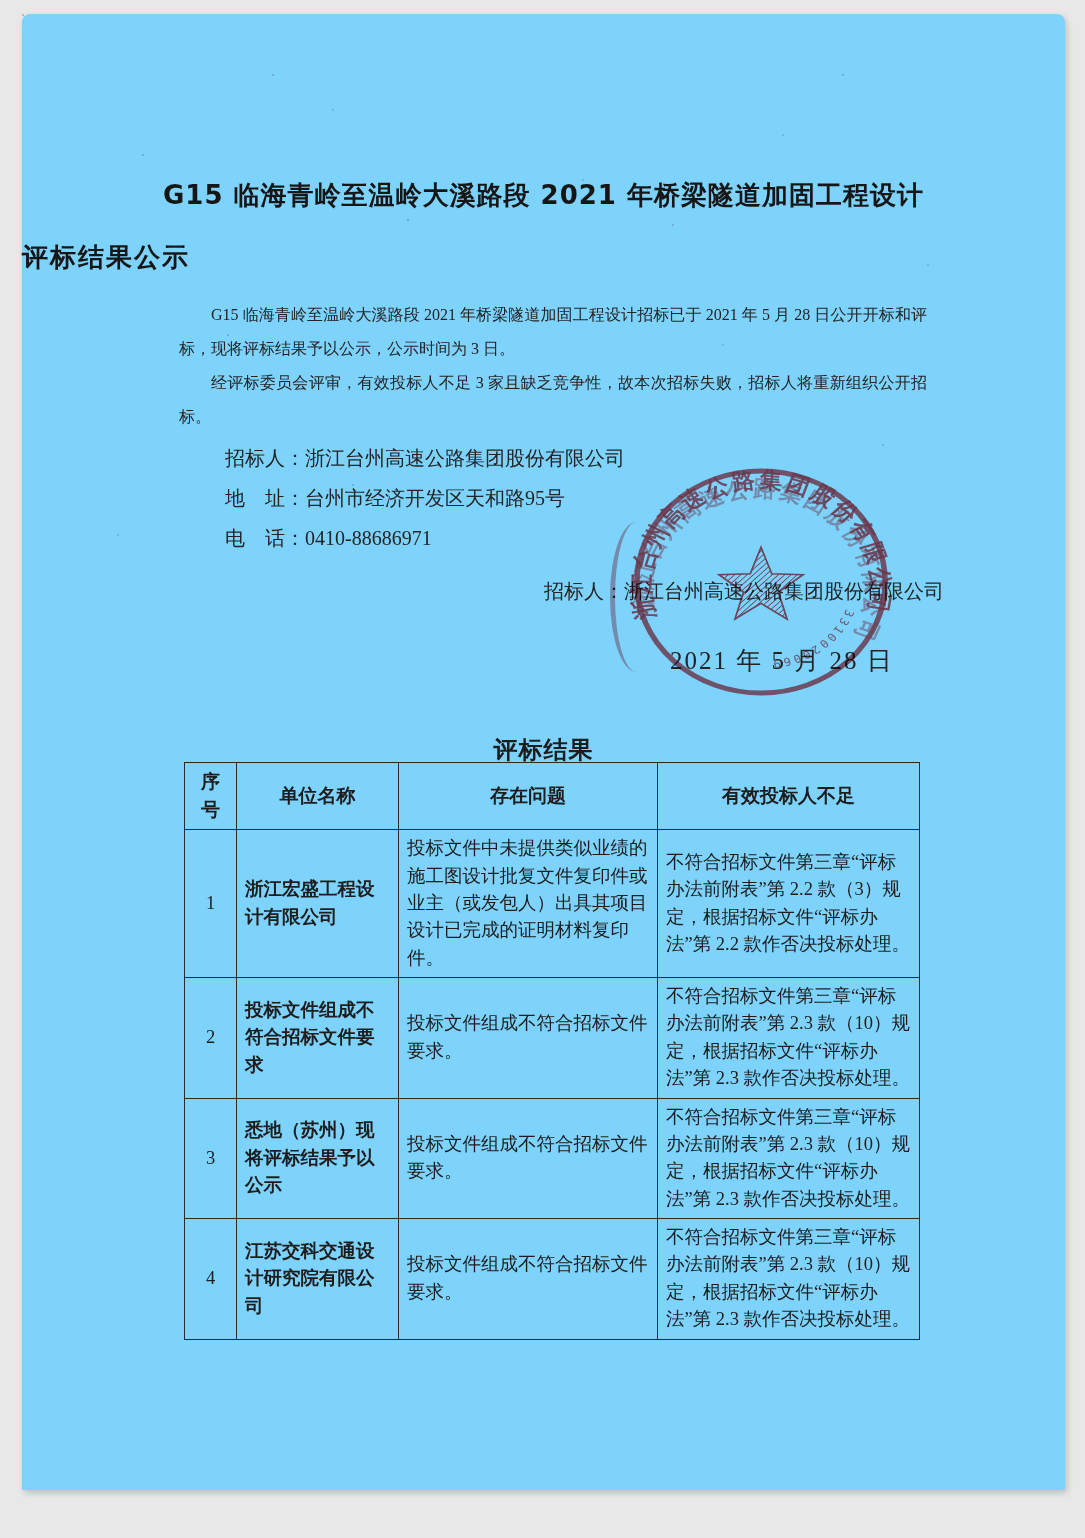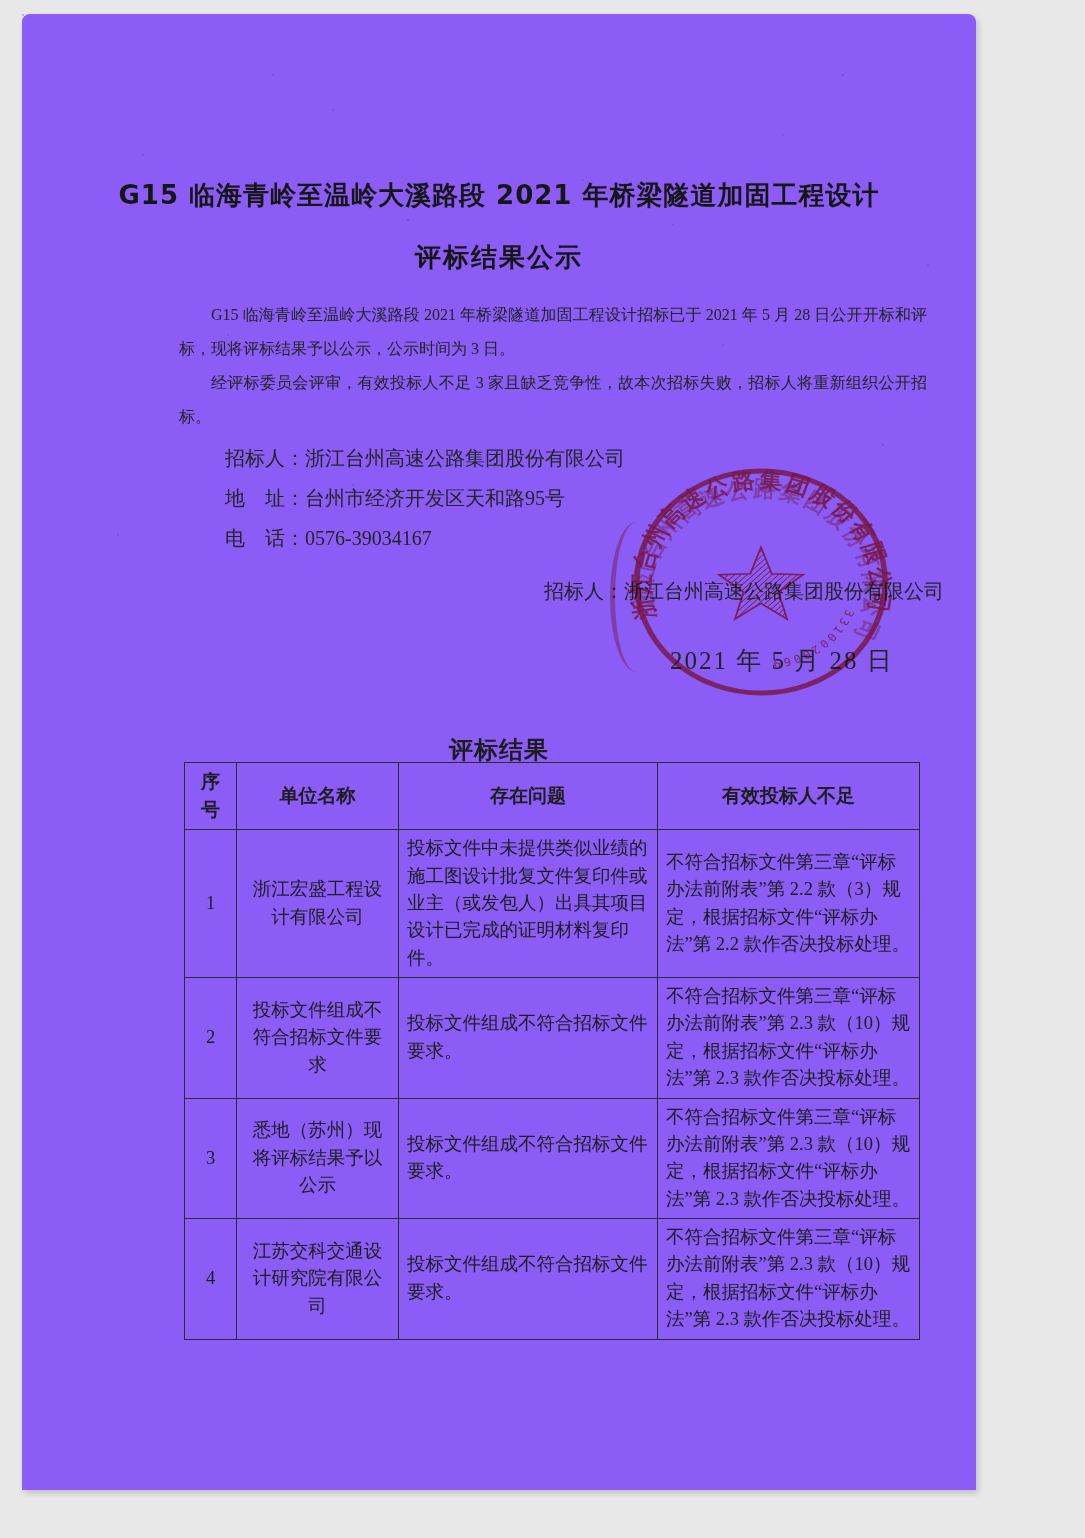--- a/index.html
+++ b/index.html
@@ -6,22 +6,22 @@
   body{
     width:1085px;height:1538px;
     background:#e8e8e8;
     overflow:hidden;
     font-family:"Liberation Serif","DejaVu Serif",serif;
     color:#1f1f1f;
     position:relative;
   }
   .page{
     position:absolute;left:22px;top:14px;
-    width:954px;height:1476px;
-    background:#8b5cf6;
+    width:1043px;height:1476px;
+    background:#7dd3fc;
     border-radius:8px 8px 0 0;
     box-shadow:2px 3px 6px rgba(0,0,0,.18);
   }
   .speckles{
     position:absolute;left:0;top:0;width:2px;height:2px;border-radius:50%;
     background:rgba(60,60,60,.35);
     box-shadow:
       250px 60px 0 rgba(60,60,60,.30), 310px 95px 0 rgba(60,60,60,.22),
       120px 140px 0 rgba(60,60,60,.28), 385px 205px 0 rgba(60,60,60,.35),
       560px 165px 0 rgba(60,60,60,.25), 650px 210px 0 rgba(60,60,60,.30),
@@ -32,21 +32,21 @@
       860px 430px 0 rgba(60,60,60,.22);
   }
   .title1{
     position:absolute;left:0;top:164px;width:100%;
     text-align:center;
     font-family:"DejaVu Sans","Liberation Sans",sans-serif;
     font-weight:bold;font-size:26px;letter-spacing:1px;color:#161616;
   }
   .title2{
     position:absolute;left:0;top:226px;width:100%;
-    text-align:center;
+    text-align:left;
     font-family:"DejaVu Sans","Liberation Sans",sans-serif;
     font-weight:bold;font-size:26px;letter-spacing:2px;color:#161616;
   }
   .bodytext{
     position:absolute;left:157px;top:284px;width:748px;
     font-size:16px;line-height:34px;text-align:justify;color:#242424;
   }
   .bodytext p{margin:0;text-indent:2em;}
   .contact{
     position:absolute;left:203px;top:424px;
@@ -89,21 +89,21 @@
   table.results th, table.results td{
     border:1.6px solid #2b2b2b;
     padding:5px 8px;vertical-align:middle;
     line-height:1.48;
   }
   table.results th{
     font-weight:bold;text-align:center;height:44px;
     font-size:19px;
   }
   td.cell-no{text-align:center;}
-  td.cell-company{text-align:center;padding:5px 4px;}
+  td.cell-company{text-align:left;padding:5px 4px;font-weight:bold;}
   td.cell-issue, td.cell-basis{text-align:left;}
   tr.r1{height:98px;}
   tr.r2{height:112px;}
   tr.r3{height:106px;}
   tr.r4{height:100px;}
 </style>
 </head>
 <body>
 
 <div class="page">
@@ -113,21 +113,21 @@
   <div class="title2">评标结果公示</div>
 
   <div class="bodytext">
     <p>G15 临海青岭至温岭大溪路段 2021 年桥梁隧道加固工程设计招标已于 2021 年 5 月 28 日公开开标和评标，现将评标结果予以公示，公示时间为 3 日。</p>
     <p>经评标委员会评审，有效投标人不足 3 家且缺乏竞争性，故本次招标失败，招标人将重新组织公开招标。</p>
   </div>
 
   <div class="contact">
     <div class="row">招标人：浙江台州高速公路集团股份有限公司</div>
     <div class="row">地　址：台州市经济开发区天和路95号</div>
-    <div class="row">电　话：0576-39034167</div>
+    <div class="row">电　话：0410-88686971</div>
   </div>
 
   <div class="sigline">招标人：浙江台州高速公路集团股份有限公司</div>
   <div class="dateline">2021 年 5 月 28 日</div>
 
   <div class="stamp-smudge"></div>
 
   <svg class="stamp" viewBox="0 0 240 240" preserveAspectRatio="none">
     <defs>
       <pattern id="hatch" width="4" height="4" patternTransform="rotate(45)" patternUnits="userSpaceOnUse">

